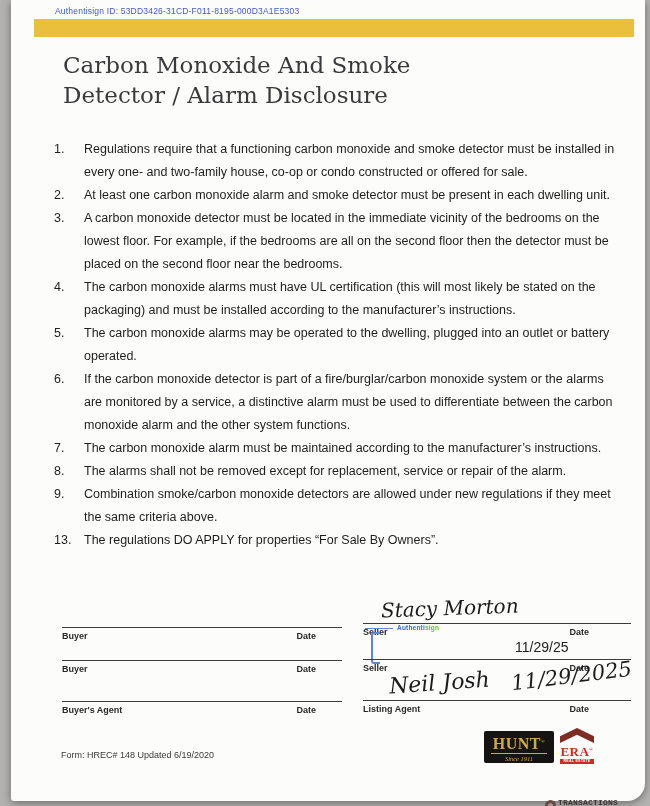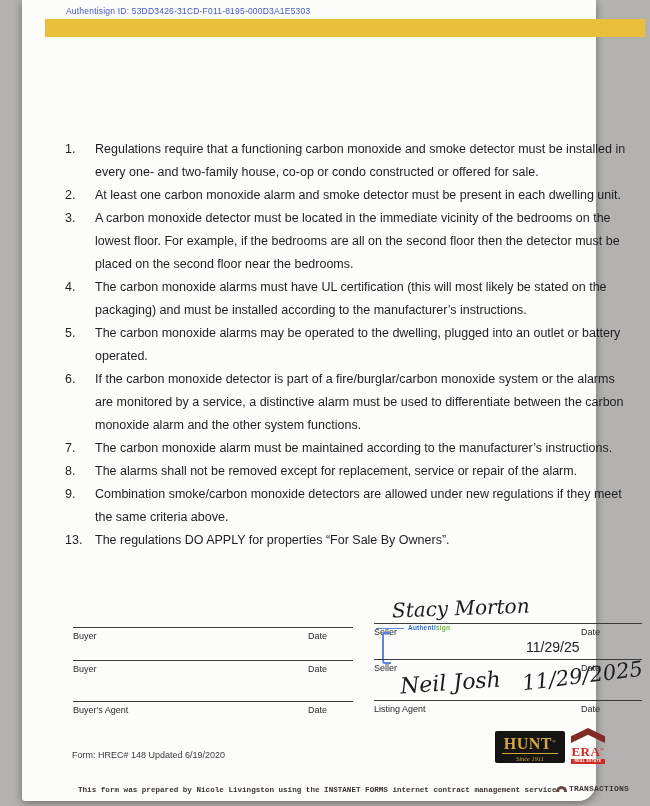--- a/index.html
+++ b/index.html
@@ -3,21 +3,21 @@
 <meta charset="utf-8">
 <style>
   html,body{margin:0;padding:0;}
   body{
     width:650px;height:806px;
     background:#b3b2b0;
     font-family:"Liberation Sans",sans-serif;
     position:relative;overflow:hidden;
   }
   .page{
-    position:absolute;left:22px;top:0;width:574px;height:801px;
+    position:absolute;left:11px;top:0;width:634px;height:801px;
     background:#fcfcfa;
     border-radius:0 0 18px 3px;
     box-shadow:0 2px 8px rgba(0,0,0,.4);
   }
   .auth-id{
     position:absolute;left:44px;top:6px;
     font-size:8.5px;color:#4358c8;letter-spacing:.2px;
   }
   .highlight-bar{
     position:absolute;left:23px;top:19px;width:600px;height:18px;
@@ -33,21 +33,21 @@
     font-size:12.5px;line-height:23px;color:#1e1e20;
   }
   .li{display:flex;}
   .li .num{flex:0 0 30px;}
   .li .txt{flex:1;}
   
   .sig-cell{position:absolute;}
   .sig-rule{border-top:1.4px solid #3c3c3c;height:0;}
   .sig-labels{
     display:flex;justify-content:space-between;
-    font-size:9px;font-weight:normal;color:#2a2a2c;margin-top:3px;
+    font-size:9px;font-weight:bold;color:#2a2a2c;margin-top:3px;
   }
   .hand{
     position:absolute;
     font-family:"DejaVu Serif",serif;font-style:italic;
     color:#1c1c1e;white-space:nowrap;
   }
   .hand-seller{left:370px;top:596px;font-size:20px;transform:rotate(-2deg);}
   .hand-agent{left:378px;top:670px;font-size:22px;transform:rotate(-4deg);}
   .hand-agent-date{left:500px;top:664px;font-size:21px;transform:rotate(-7deg);}
   .esign{position:absolute;left:358px;top:622px;width:250px;height:40px;}
@@ -102,32 +102,36 @@
     font-size:7.6px;font-weight:bold;color:#3b3531;white-space:nowrap;
   }
   .transactions{position:absolute;left:534px;top:784px;display:flex;align-items:flex-end;}
   .trans-arch{
     width:11px;height:6px;margin-right:2px;margin-bottom:1px;
     border:3px solid #6b4a45;border-bottom:none;
     border-radius:7px 7px 0 0;box-sizing:border-box;
   }
   .trans-label{
     font-family:"Liberation Mono","DejaVu Sans Mono",monospace;
-    font-size:8px;font-weight:bold;color:#3f3734;letter-spacing:.2px;
+    font-size:8px;font-weight:bold;color:#3f3734;letter-spacing:.2px;margin-top:14px;
   }
 </style>
 </head>
 <body>
 
 <div class="page">
 
   <div class="auth-id">Authentisign ID: 53DD3426-31CD-F011-8195-000D3A1E5303</div>
 
   <div class="highlight-bar"></div>
 
+  <div class="doc-title">
+    <div>Carbon Monoxide And Smoke</div>
+    <div>Detector / Alarm Disclosure</div>
+  </div>
 
   <div class="list">
     <div class="li">
         <span class="num">1.</span>
         <span class="txt">Regulations require that a functioning carbon monoxide and smoke detector must be installed in every one- and two-family house, co-op or condo constructed or offered for sale.</span>
       </div>
     <div class="li">
         <span class="num">2.</span>
         <span class="txt">At least one carbon monoxide alarm and smoke detector must be present in each dwelling unit.</span>
       </div>
@@ -230,20 +234,19 @@
     <div class="hunt-name"><span>HUNT</span><sup>®</sup></div>
     <div class="hunt-tagline">Since 1911</div>
   </div>
 
   <div class="era-logo">
     <div class="era-roof"></div>
     <div class="era-name"><span>ERA</span><sup>®</sup></div>
     <div class="era-bar">REAL ESTATE</div>
   </div>
 
-  <div class="prepared-line">This form was prepared by Nicole Livingston using the INSTANET FORMS internet contract management service.</div>
 
   <div class="transactions">
     <span class="trans-arch"></span>
     <span class="trans-label">TRANSACTIONS</span>
   </div>
 
 </div>
 
 </body></html>

